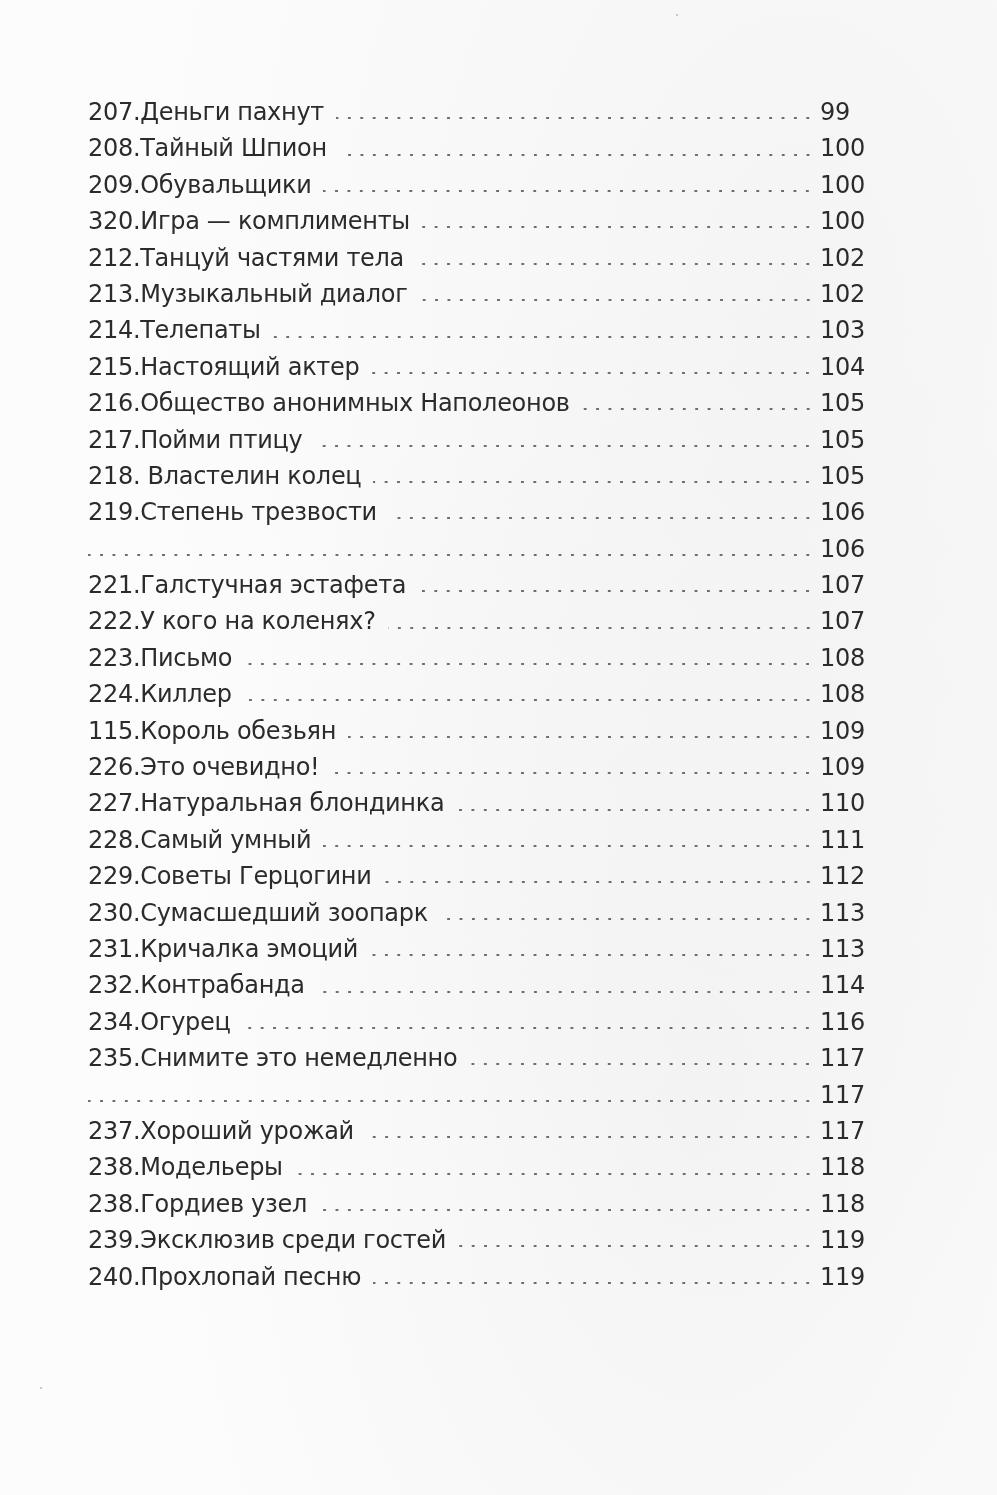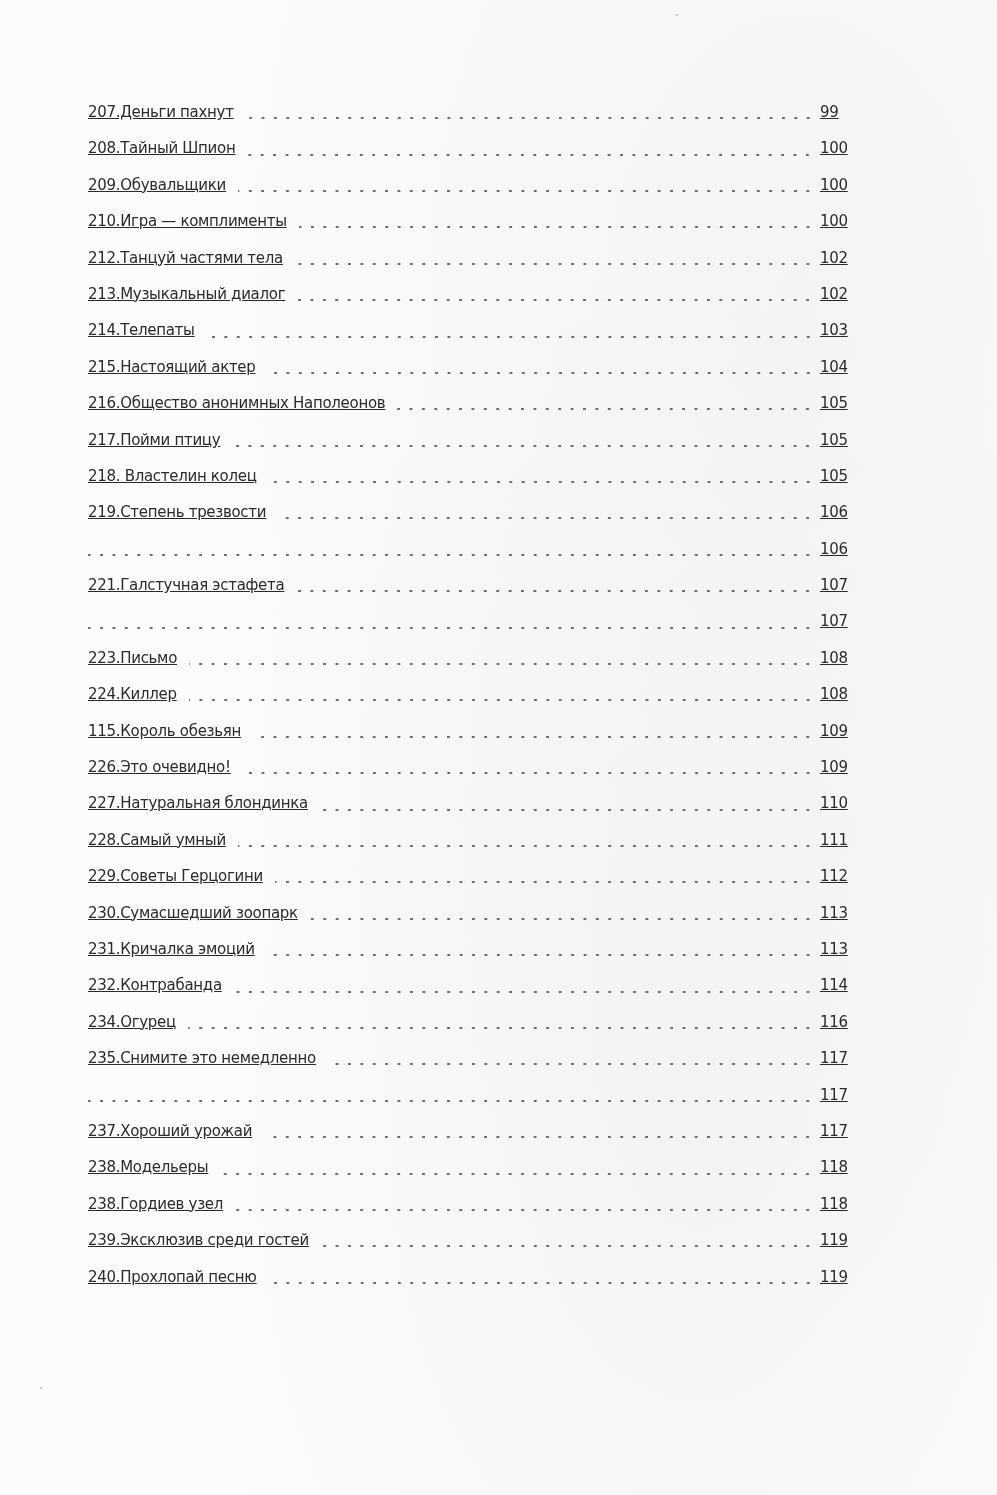--- a/index.html
+++ b/index.html
@@ -27,24 +27,23 @@
     .toc {
       position: absolute;
       left: 88px;
       top: 94px;
       width: 786px;
     }
     .toc-row {
       display: flex;
       align-items: baseline;
       height: 36.4px;
-      font-size: 15px;
+      font-size: 24px;
       line-height: 36.4px;
       letter-spacing: -0.3px;
-      text-decoration: underline;
     }
     .toc-title {
       white-space: nowrap;
       flex: 0 0 auto;
       padding-right: 12px;
     }
     .toc-leader {
       flex: 1 1 auto;
       height: 4px;
       align-self: center;
@@ -85,21 +84,21 @@
     <span class="toc-title">208.Тайный Шпион</span>
     <span class="toc-leader"></span>
     <span class="toc-page">100</span>
   </div>
       <div class="toc-row">
     <span class="toc-title">209.Обувальщики</span>
     <span class="toc-leader"></span>
     <span class="toc-page">100</span>
   </div>
       <div class="toc-row">
-    <span class="toc-title">210.Игра — комплименты</span>
+    <span class="toc-title">320.Игра — комплименты</span>
     <span class="toc-leader"></span>
     <span class="toc-page">100</span>
   </div>
       <div class="toc-row">
     <span class="toc-title">212.Танцуй частями тела</span>
     <span class="toc-leader"></span>
     <span class="toc-page">102</span>
   </div>
       <div class="toc-row">
     <span class="toc-title">213.Музыкальный диалог</span>
@@ -139,20 +138,21 @@
       <div class="toc-row">
     <span class="toc-leader"></span>
     <span class="toc-page">106</span>
   </div>
       <div class="toc-row">
     <span class="toc-title">221.Галстучная эстафета</span>
     <span class="toc-leader"></span>
     <span class="toc-page">107</span>
   </div>
       <div class="toc-row">
+    <span class="toc-title">222.У кого на коленях?</span>
     <span class="toc-leader"></span>
     <span class="toc-page">107</span>
   </div>
       <div class="toc-row">
     <span class="toc-title">223.Письмо</span>
     <span class="toc-leader"></span>
     <span class="toc-page">108</span>
   </div>
       <div class="toc-row">
     <span class="toc-title">224.Киллер</span>

